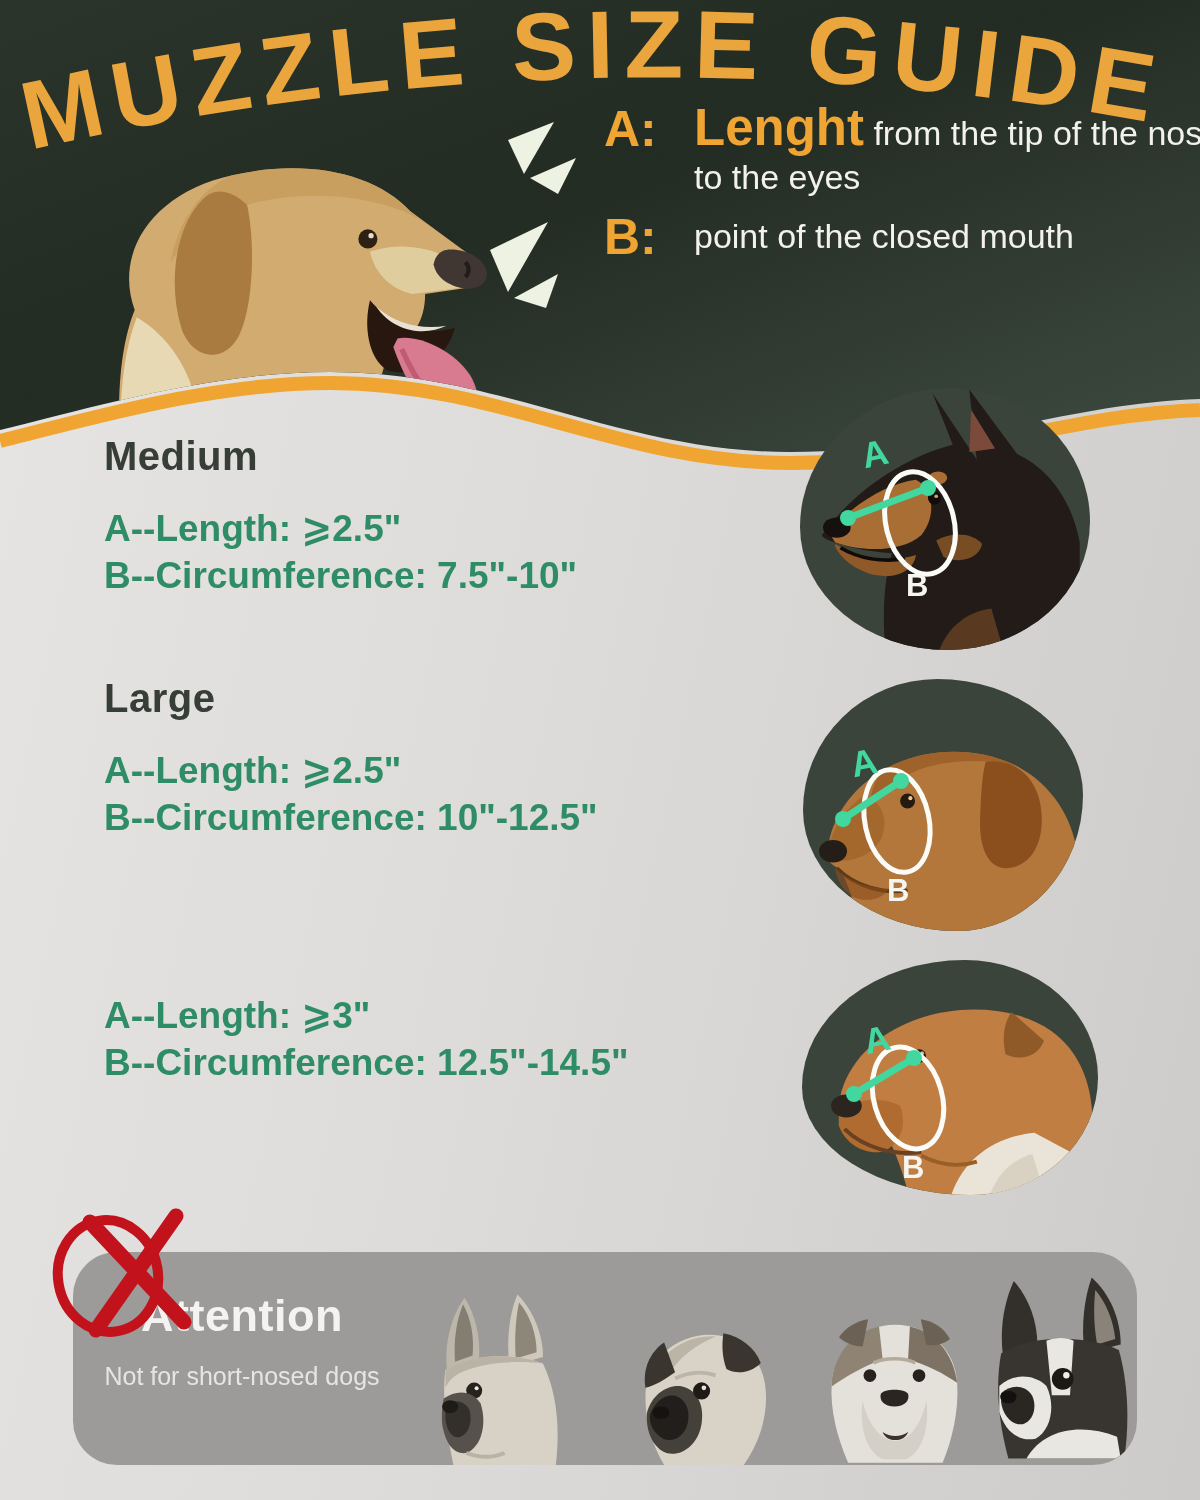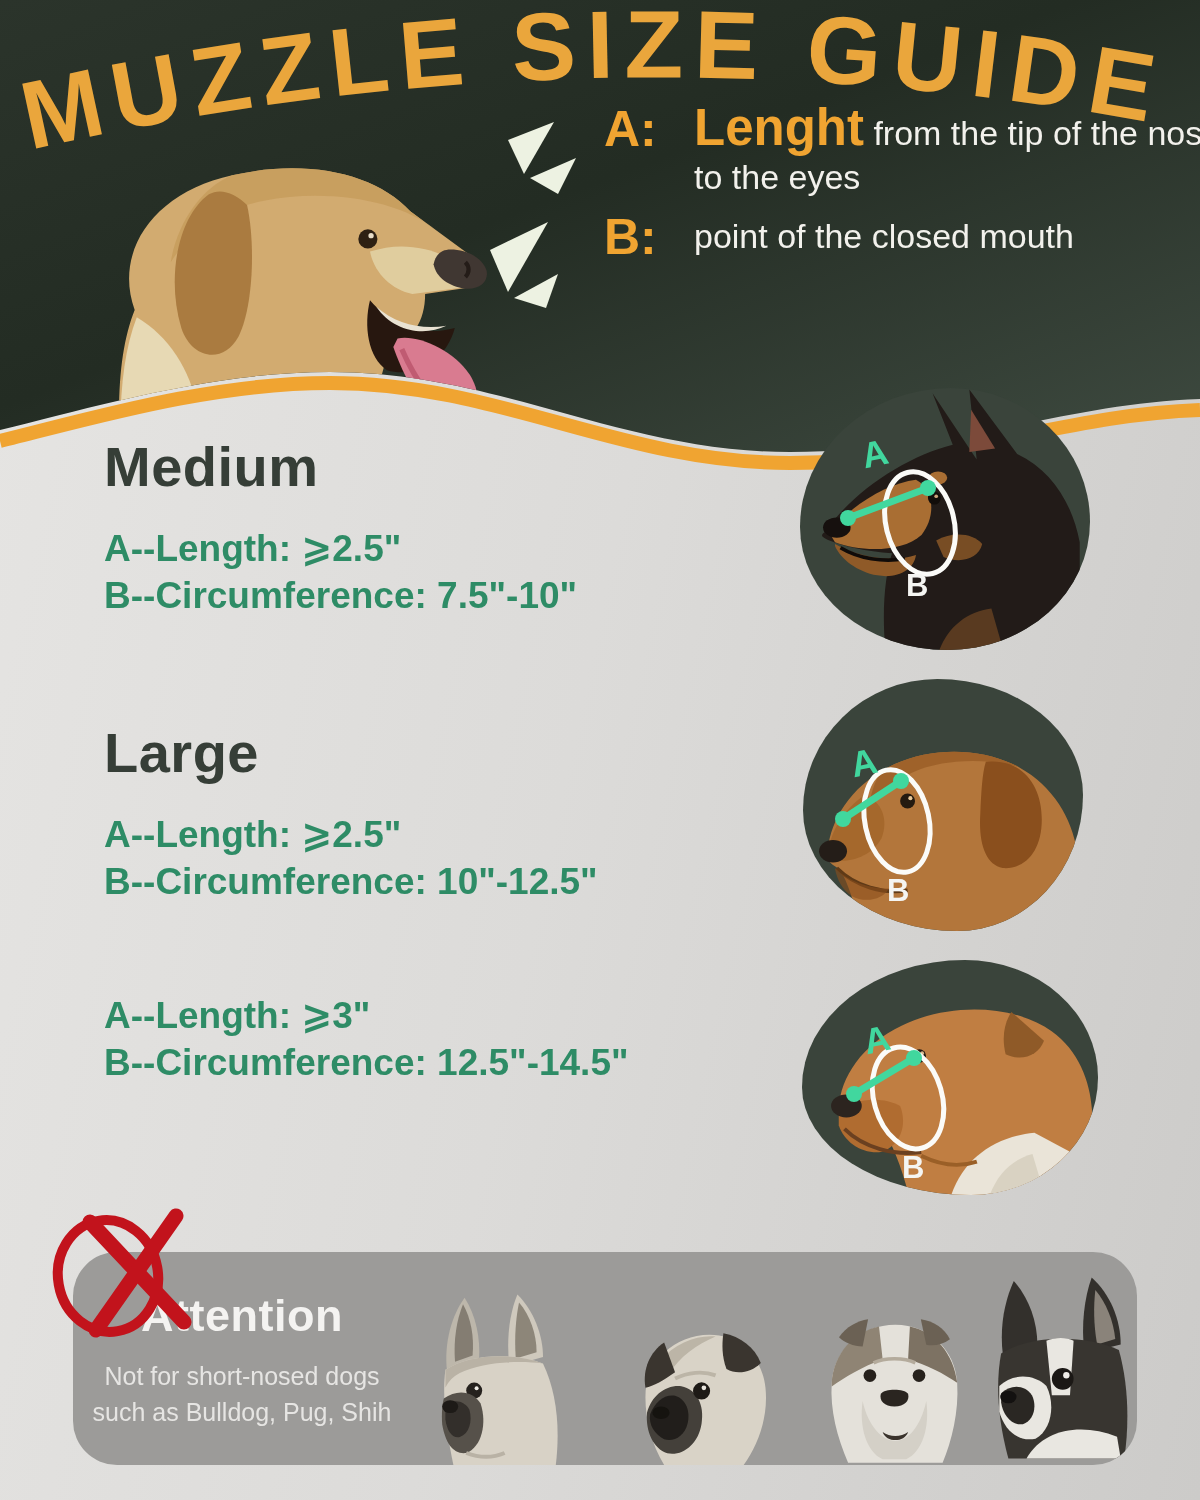--- a/index.html
+++ b/index.html
@@ -17,21 +17,21 @@
   }
   .legend-copy{
     position:absolute;left:694px;width:520px;color:#f2f1ec;
     font-size:34px;line-height:44px;
   }
   .legend-copy .term{font-size:51px;font-weight:700;color:#f0a431;}
   .legend-copy .l1{white-space:nowrap;}
   .legend-copy .l2{display:block;}
   
   .sec{position:absolute;left:104px;z-index:2;}
-  .sec h2{margin:0 0 26px 0;font-size:56px;font-weight:800;color:#363e37;letter-spacing:.5px;}
+  .sec h2{margin:0 0 26px 0;font-size:40px;font-weight:800;color:#363e37;letter-spacing:.5px;}
   .spec{margin:0;font-size:37px;font-weight:700;color:#2e8c66;line-height:47px;}
   .spec b{font-weight:800;}
   
   .fig{position:absolute;z-index:2;}
   .blob{
     position:absolute;inset:0;background:#3a443b;overflow:hidden;
   }
   .blob-m{border-radius:52% 48% 49% 51% / 53% 51% 49% 47%;}
   .blob-l{border-radius:48% 52% 45% 55% / 52% 46% 54% 48%;}
   .blob-x{border-radius:55% 45% 43% 57% / 54% 50% 50% 46%;}
@@ -124,21 +124,21 @@
       <span class="l2">point of the closed mouth</span>
     </p>
   </div>
 
   <div class="sec" style="top:434px">
     <h2>Medium</h2>
     <p class="spec"><b>A</b><span>--Length: ⩾2.5"</span></p>
     <p class="spec"><b>B</b><span>--Circumference: 7.5"-10"</span></p>
   </div>
 
-  <div class="sec" style="top:720px">
+  <div class="sec" style="top:676px">
     <h2>Large</h2>
     <p class="spec"><b>A</b><span>--Length: ⩾2.5"</span></p>
     <p class="spec"><b>B</b><span>--Circumference: 10"-12.5"</span></p>
   </div>
 
   <div class="sec" style="top:992px">
     <p class="spec"><b>A</b><span>--Length: ⩾3"</span></p>
     <p class="spec"><b>B</b><span>--Circumference: 12.5"-14.5"</span></p>
   </div>
 
@@ -221,21 +221,20 @@
     <ellipse cx="62" cy="82" rx="50" ry="56" fill="none" stroke="#c2131c" stroke-width="10" transform="rotate(-10 62 82)"></ellipse>
     <path d="M44,28 L138,128" stroke="#c2131c" stroke-width="15" stroke-linecap="round" fill="none"></path>
     <path d="M130,22 L50,136" stroke="#c2131c" stroke-width="15" stroke-linecap="round" fill="none"></path>
   </svg>
 
   <div class="attention-box">
     <div class="attn-copy">
       <h3>Attention</h3>
       <div class="attn-lines">
         <span>Not for short-nosed dogs</span>
-        <span>such as Bulldog, Pug, Shih</span>
       </div>
     </div>
 
     <svg class="attn-dog" style="left:336px" width="180" height="172" viewBox="0 0 190 215">
       <path d="M52,6 C66,28 72,56 70,84 L30,98 C26,62 36,28 52,6 Z" fill="#bdb7ab"></path>
       <path d="M50,14 C60,32 64,54 62,78 L40,86 C38,58 42,34 50,14 Z" fill="#847d72"></path>
       <path d="M118,2 C138,22 150,52 150,80 L108,92 C104,58 108,26 118,2 Z" fill="#cfc9bd"></path>
       <path d="M120,12 C134,28 142,52 142,74 L116,82 C114,56 116,32 120,12 Z" fill="#8d8679"></path>
       <path d="M28,96 C58,76 112,74 150,88 C166,122 172,164 166,215 L38,215 C28,168 24,128 28,96 Z" fill="#d8d2c6"></path>
       <path d="M28,96 C58,76 112,74 150,88 C120,84 74,86 46,100 C38,104 32,110 28,118 Z" fill="#b9b2a5"></path>

